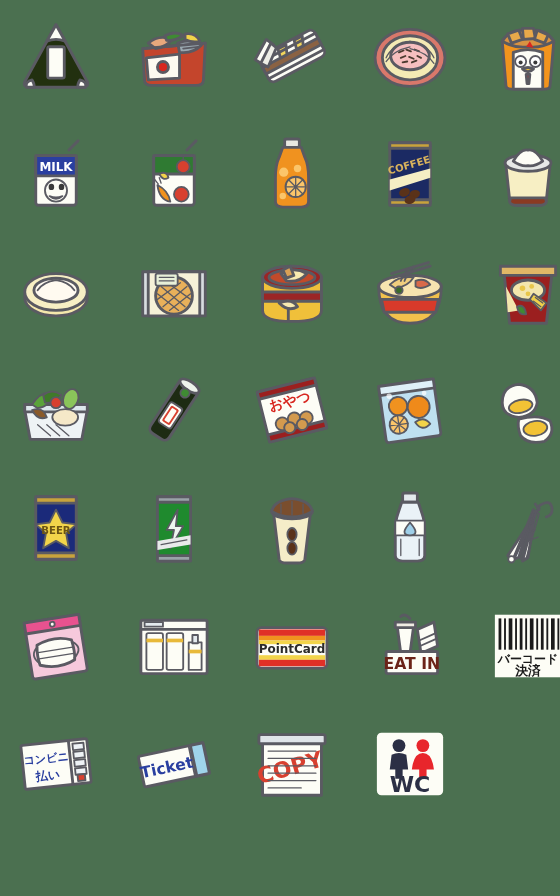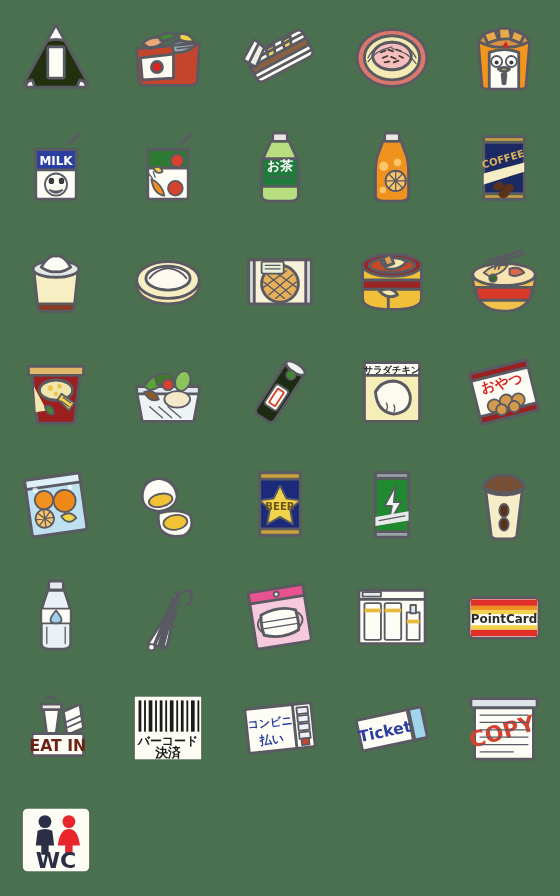--- a/index.html
+++ b/index.html
@@ -15,20 +15,21 @@
     font-family: "Liberation Sans", sans-serif;
   }
   #sheet {
     position: relative;
     width: 560px;
     height: 896px;
     background: #4b7050;
     display: grid;
     grid-template-columns: repeat(5, 112px);
     grid-template-rows: repeat(8, 112px);
+    gap: 6px;
   }
   .cell {
     position: relative;
     width: 112px;
     height: 112px;
     display: flex;
     align-items: center;
     justify-content: center;
   }
   .cell svg {
@@ -174,29 +175,20 @@
       <rect class="fl" fill="#2f7a32" x="28" y="30" width="44" height="20"></rect>
       <circle class="fl thin" fill="#d8402f" cx="60" cy="42" r="7"></circle>
       <path class="ln hair" stroke="#2d6b2a" d="M60 35 L60 32"></path>
       <circle class="fl thin" fill="#d8402f" cx="58" cy="72" r="8"></circle>
       <path class="fl thin" fill="#f0921f" d="M32 62 Q44 68 46 80 Q34 78 32 62 Z"></path>
       <path class="ln hair" stroke="#2d6b2a" d="M33 61 L29 56 M36 60 L34 54"></path>
       <path class="fl thin" fill="#f2d44a" d="M34 50 Q42 46 44 54 Q38 58 34 50 Z"></path>
     </svg>
   </div>
 
-  <div class="cell">
-    <svg viewBox="0 0 100 100">
-      <rect class="fl" fill="#e8e8e0" x="42" y="12" width="16" height="9" rx="2"></rect>
-      <path class="fl" fill="#b7df7f" d="M40 21 L60 21 L66 34 Q70 42 70 56 L70 80 Q70 86 62 86 L38 86 Q30 86 30 80 L30 56 Q30 42 34 34 Z"></path>
-      <rect class="fl" fill="#1f7a3c" x="30" y="40" width="40" height="30"></rect>
-      <text class="lbl" x="50" y="52" font-size="14" fill="#ffffff">お茶</text>
-      <path class="ln hair" stroke="#ffffff" d="M38 60 L62 60"></path>
-    </svg>
-  </div>
 
   <div class="cell">
     <svg viewBox="0 0 100 100">
       <rect class="fl" fill="#e8e8e0" x="42" y="12" width="16" height="9" rx="2"></rect>
       <path class="fl" fill="#f0921f" d="M40 21 L60 21 L64 32 Q68 40 68 54 L68 80 Q68 86 60 86 L40 86 Q32 86 32 80 L32 54 Q32 40 36 32 Z"></path>
       <circle class="fl thin" fill="#fbc56a" cx="54" cy="64" r="11"></circle>
       <g class="ln hair" stroke="#e08a1c">
         <path d="M54 53 L54 75 M43 64 L65 64 M46 56 L62 72 M46 72 L62 56"></path>
       </g>
       <circle fill="#fbc56a" cx="41" cy="48" r="5"></circle>
@@ -324,32 +316,20 @@
         <rect class="fl" fill="#1d2b13" x="38" y="16" width="24" height="68" rx="6"></rect>
         <ellipse class="fl" fill="#eef3ec" cx="50" cy="19" rx="12" ry="5"></ellipse>
         <circle class="fl thin" fill="#3f8a33" cx="50" cy="28" r="5"></circle>
         <rect class="fl thin" fill="#fdfdf6" x="42" y="44" width="16" height="26" rx="3"></rect>
         <rect class="nostroke" fill="#d8402f" x="45" y="47" width="10" height="20" rx="2"></rect>
         <rect class="nostroke" fill="#fdfdf6" x="47" y="49" width="6" height="16" rx="1"></rect>
       </g>
     </svg>
   </div>
 
-  <div class="cell">
-    <svg viewBox="0 0 100 100">
-      <rect class="fl" fill="#f5eeb6" x="20" y="18" width="60" height="64" rx="3"></rect>
-      <rect class="fl" fill="#fdfdf6" x="20" y="18" width="60" height="14"></rect>
-      <text class="lbl" x="50" y="29" font-size="10" fill="#1b1b1b">サラダチキン</text>
-      <path class="fl" fill="#fdfaf0" d="M32 50 Q38 38 52 38 Q68 40 70 56 Q70 72 52 74 Q34 72 32 50 Z"></path>
-      <g class="ln hair" stroke="#b7c4cc">
-        <path d="M44 62 Q46 66 44 70"></path>
-          <path d="M52 64 Q54 68 52 72"></path>
-      </g>
-    </svg>
-  </div>
 
   <div class="cell">
     <svg viewBox="0 0 100 100">
       <g transform="rotate(-14 50 50)">
         <rect class="fl" fill="#fdfdf6" x="18" y="22" width="64" height="56" rx="3"></rect>
         <rect class="fl" fill="#9b1f1f" x="18" y="22" width="64" height="8"></rect>
         <rect class="fl" fill="#9b1f1f" x="18" y="70" width="64" height="8"></rect>
         <text class="lbl" x="50" y="45" font-size="15" fill="#d8261f">おやつ</text>
         <g class="fl thin" fill="#d39a4e">
           <circle cx="36" cy="62" r="7"></circle>

